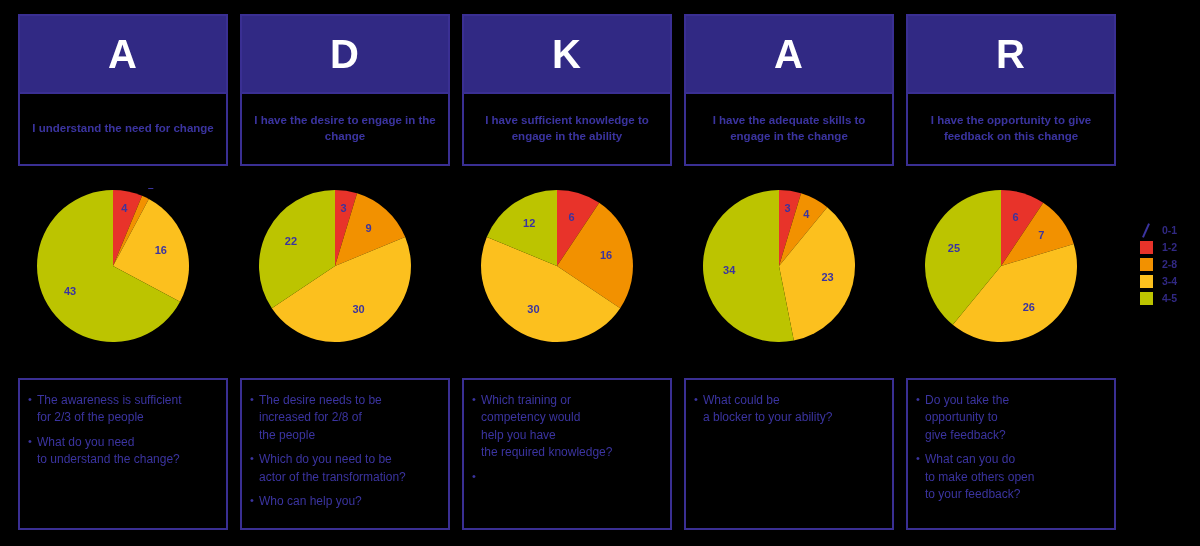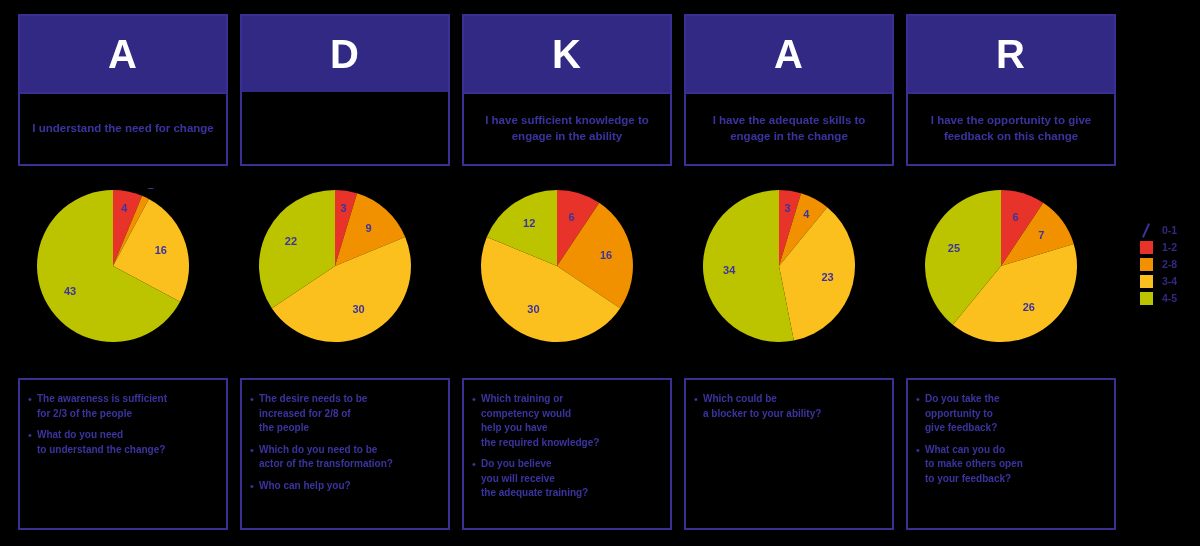--- a/index.html
+++ b/index.html
@@ -79,22 +79,22 @@
   }
   .bullet-dot {
     color: #3b34a0;
     font-size: 11px;
     line-height: 1.45;
     width: 9px;
     flex: 0 0 9px;
   }
   .bullet-text {
     color: #3b34a0;
-    font-size: 10px;
-    font-weight: 700;
+    font-size: 12px;
+    font-weight: 400;
     line-height: 1.45;
     white-space: pre-line;
   }
 
   
   .legend {
     position: absolute;
     left: 1140px; top: 222px;
     width: 58px;
   }
@@ -167,20 +167,24 @@
 to understand the change?</span>
         </div>
       </div>
   </div>
 
   <div class="column col-1">
     <div class="header-card">
       <div class="letter-box">
         <div class="letter">D</div>
       </div>
+      <div class="statement-box">
+        <div class="statement">I have the desire to engage
+in the change</div>
+      </div>
     </div>
     <div class="pie-wrap">
         <svg width="200" height="160" viewBox="0 0 200 160" class="pie-svg">
           <path d="M 90 78 L 90.00 2.00 A 76 76 0 0 1 112.06 5.27 Z" fill="#e8332a"></path>
           <text x="98.5" y="20.6" class="slice-label">3</text>
           <path d="M 90 78 L 112.06 5.27 A 76 76 0 0 1 160.21 48.92 Z" fill="#f29100"></path>
           <text x="123.6" y="41.0" class="slice-label">9</text>
           <path d="M 90 78 L 160.21 48.92 A 76 76 0 0 1 26.81 120.22 Z" fill="#fcc01e"></path>
           <text x="113.6" y="122.1" class="slice-label">30</text>
           <path d="M 90 78 L 26.81 120.22 A 76 76 0 0 1 90.00 2.00 Z" fill="#bcc400"></path>
@@ -231,23 +235,20 @@
     <div class="bullets-card">
         <div class="bullet-row">
           <span class="bullet-dot">•</span>
           <span class="bullet-text">Which training or
 competency would
 help you have
 the required knowledge?</span>
         </div>
         <div class="bullet-row">
           <span class="bullet-dot">•</span>
-          <span class="bullet-text">Do you believe
-you will receive
-the adequate training?</span>
         </div>
       </div>
   </div>
 
   <div class="column col-3">
     <div class="header-card">
       <div class="letter-box">
         <div class="letter">A</div>
       </div>
       <div class="statement-box">
@@ -263,21 +264,21 @@
           <text x="117.3" y="26.8" class="slice-label">4</text>
           <path d="M 90 78 L 138.21 19.25 A 76 76 0 0 1 104.83 152.54 Z" fill="#fcc01e"></path>
           <text x="138.5" y="90.1" class="slice-label">23</text>
           <path d="M 90 78 L 104.83 152.54 A 76 76 0 1 1 90.00 2.00 Z" fill="#bcc400"></path>
           <text x="40.2" y="82.9" class="slice-label">34</text>
         </svg>
       </div>
     <div class="bullets-card">
         <div class="bullet-row">
           <span class="bullet-dot">•</span>
-          <span class="bullet-text">Which could be
+          <span class="bullet-text">What could be
 a blocker to your ability?</span>
         </div>
       </div>
   </div>
 
   <div class="column col-4">
     <div class="header-card">
       <div class="letter-box">
         <div class="letter">R</div>
       </div>

